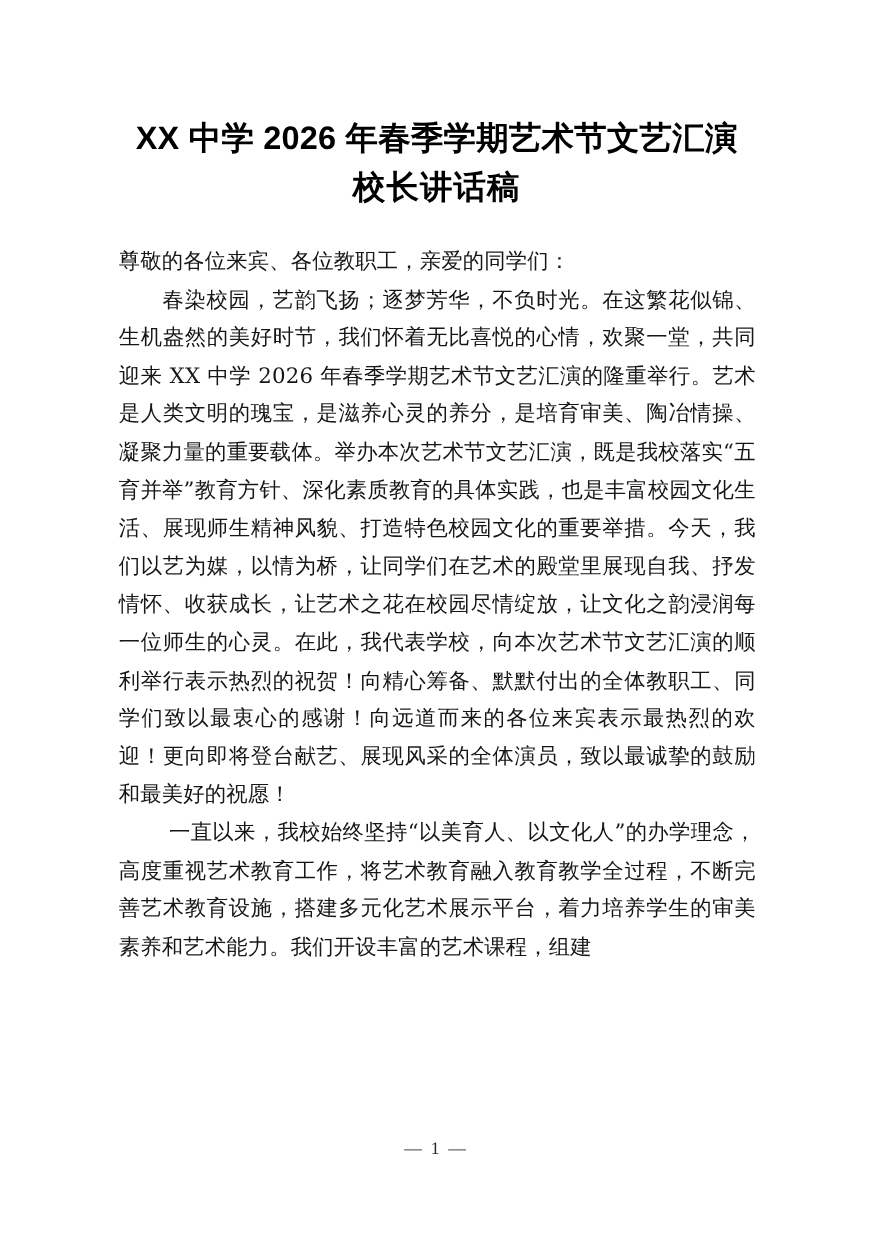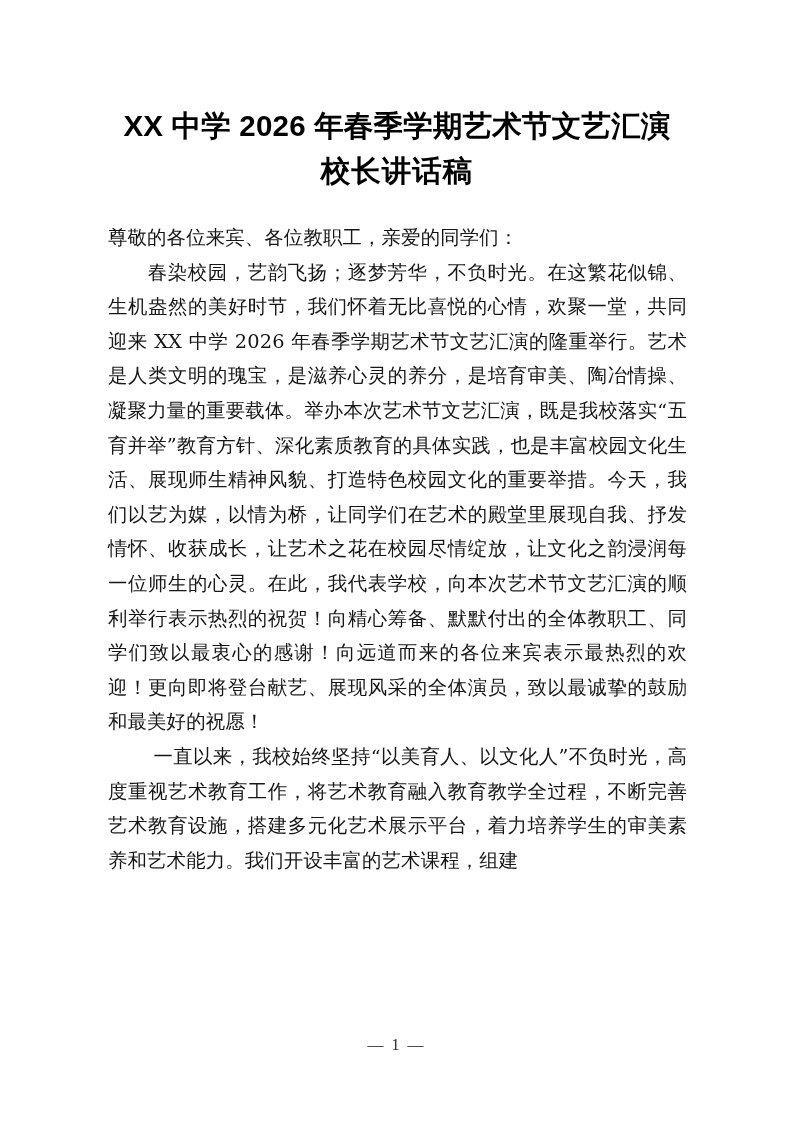--- a/index.html
+++ b/index.html
@@ -98,18 +98,18 @@
 <div class="page">
 
   <div class="doc-title">
     <span class="t-line first">XX 中学 2026 年春季学期艺术节文艺汇演</span>
     <span class="t-line second">校长讲话稿</span>
   </div>
 
   <div class="doc-body">
     <p class="para salutation">尊敬的各位来宾、各位教职工，亲爱的同学们：</p>
     <p class="para indent">春染校园，艺韵飞扬；逐梦芳华，不负时光。在这繁花似锦、生机盎然的美好时节，我们怀着无比喜悦的心情，欢聚一堂，共同迎来 XX 中学 2026 年春季学期艺术节文艺汇演的隆重举行。艺术是人类文明的瑰宝，是滋养心灵的养分，是培育审美、陶冶情操、凝聚力量的重要载体。举办本次艺术节文艺汇演，既是我校落实“五育并举”教育方针、深化素质教育的具体实践，也是丰富校园文化生活、展现师生精神风貌、打造特色校园文化的重要举措。今天，我们以艺为媒，以情为桥，让同学们在艺术的殿堂里展现自我、抒发情怀、收获成长，让艺术之花在校园尽情绽放，让文化之韵浸润每一位师生的心灵。在此，我代表学校，向本次艺术节文艺汇演的顺利举行表示热烈的祝贺！向精心筹备、默默付出的全体教职工、同学们致以最衷心的感谢！向远道而来的各位来宾表示最热烈的欢迎！更向即将登台献艺、展现风采的全体演员，致以最诚挚的鼓励和最美好的祝愿！</p>
-    <p class="para indent-wide">一直以来，我校始终坚持“以美育人、以文化人”不负时光，高度重视艺术教育工作，将艺术教育融入教育教学全过程，不断完善艺术教育设施，搭建多元化艺术展示平台，着力培养学生的审美素养和艺术能力。我们开设丰富的艺术课程，组建</p>
+    <p class="para indent-wide">一直以来，我校始终坚持“以美育人、以文化人”的办学理念，高度重视艺术教育工作，将艺术教育融入教育教学全过程，不断完善艺术教育设施，搭建多元化艺术展示平台，着力培养学生的审美素养和艺术能力。我们开设丰富的艺术课程，组建</p>
   </div>
 
   <div class="page-footer">— 1 —</div>
 
 </div>
 
 </body></html>

